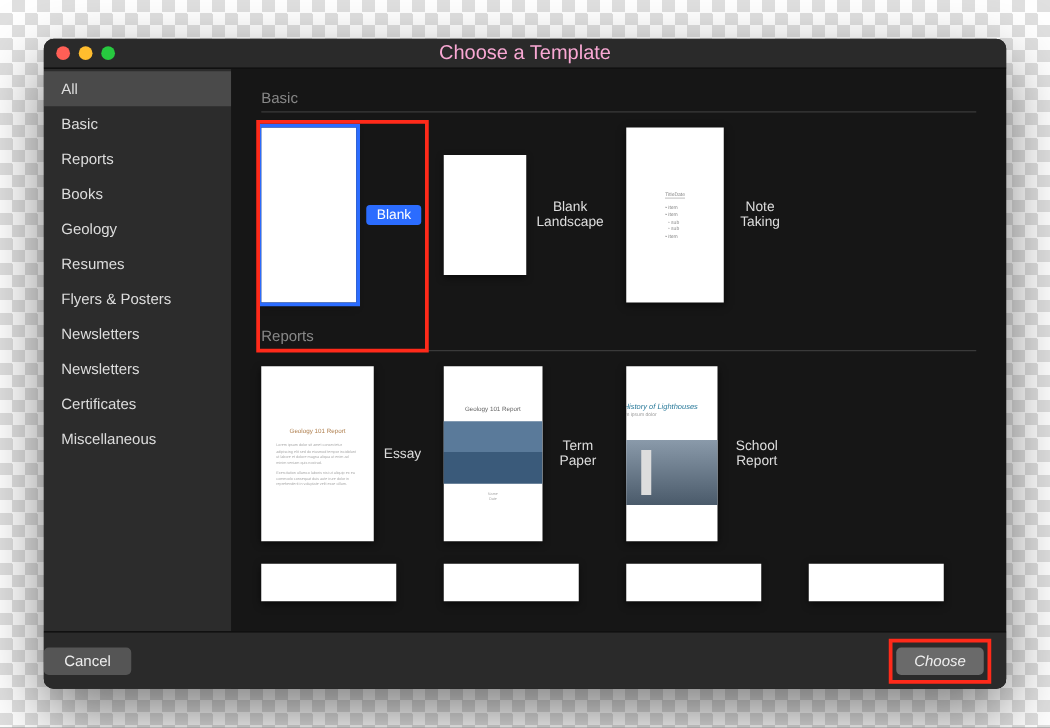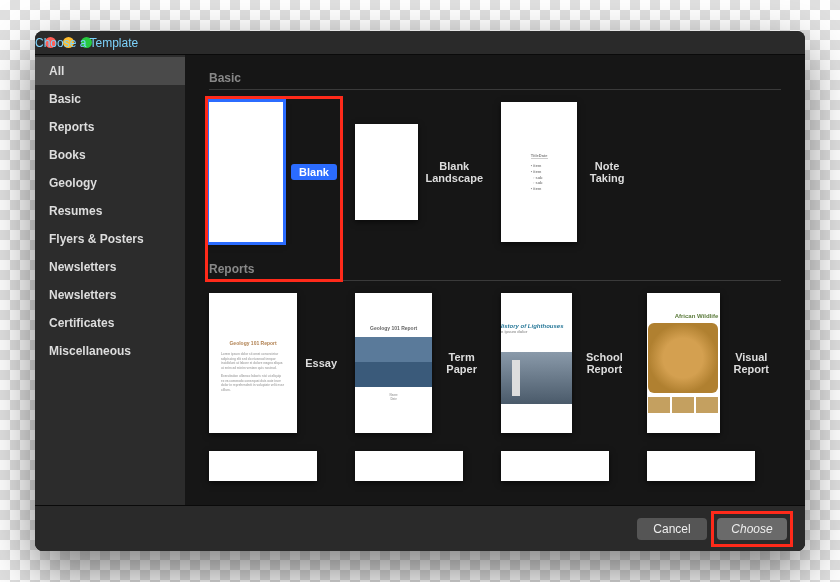--- a/index.html
+++ b/index.html
@@ -22,22 +22,22 @@
     height: 24px; background: #2a2a2a;
     display: flex; align-items: center;
     position: relative;
     border-bottom: 1px solid #0a0a0a;
   }
   .traffic { display: flex; gap: 7px; padding-left: 10px; }
   .dot { width: 11px; height: 11px; border-radius: 50%; }
   .dot.red { background: #ff5f56; }
   .dot.yellow { background: #ffbd2e; }
   .dot.green { background: #27c93f; }
-  .title { position: absolute; width: 100%; text-align: left; color: #7dd3fc; font-size: 12px; pointer-events: none; }
-  .body { flex: 1; display: flex; overflow: hidden; font-weight: bold; }
+  .title { position: absolute; width: 100%; text-align: center; color: #f9a8d4; font-size: 16px; pointer-events: none; }
+  .body { flex: 1; display: flex; overflow: hidden; }
   .sidebar {
     width: 150px; background: #2c2c2c;
     padding-top: 2px;
     overflow-y: auto;
   }
   .side-item {
     color: #ddd; font-size: 12px;
     padding: 7px 14px;
     cursor: default;
   }
@@ -70,21 +70,21 @@
   .thumb.landscape { width: 128px; height: 96px; margin-top: 22px; margin-bottom: 22px; }
   .thumb.selected { outline: 3px solid #2b6cff; }
   .tpl-label { color: #ddd; font-size: 11px; text-align: center; }
   .tpl-label.selected {
     background: #2b6cff; color: #fff; padding: 2px 8px; border-radius: 3px;
   }
   .red-box { position: absolute; border: 3px solid #ff2a1a; pointer-events: none; }
   .footer {
     position: absolute; bottom: 0; left: 0; right: 0;
     height: 46px; background: #2a2a2a;
-    display: flex; align-items: center; justify-content: flex-end;
+    display: flex; align-items: center; justify-content: space-between;
     gap: 10px; padding-right: 18px;
     border-top: 1px solid #0a0a0a;
   }
   .btn {
     min-width: 70px; height: 22px;
     background: #555; color: #eee;
     border: none; border-radius: 4px;
     font-size: 12px;
     padding: 0 12px;
   }
@@ -195,34 +195,20 @@
           <div class="thumb">
             <div class="school-thumb">
               <div class="st-title">A History of Lighthouses</div>
               <div style="color:#999">lorem ipsum dolor</div>
               <div class="st-img"></div>
             </div>
           </div>
           <span class="tpl-label">School Report</span>
         </div>
 
-        <div class="tpl">
-          <div class="thumb">
-            <div class="visual-thumb">
-              <div class="vt-title">African Wildlife</div>
-              <div class="vt-gir"></div>
-              <div class="vt-row">
-                  <div></div>
-                  <div></div>
-                  <div></div>
-                </div>
-            </div>
-          </div>
-          <span class="tpl-label">Visual Report</span>
-        </div>
       </div>
 
       <div class="grid" style="margin-top:18px">
         <div class="tpl">
             <div class="thumb partial"></div>
           </div>
         <div class="tpl">
             <div class="thumb partial"></div>
           </div>
         <div class="tpl">

